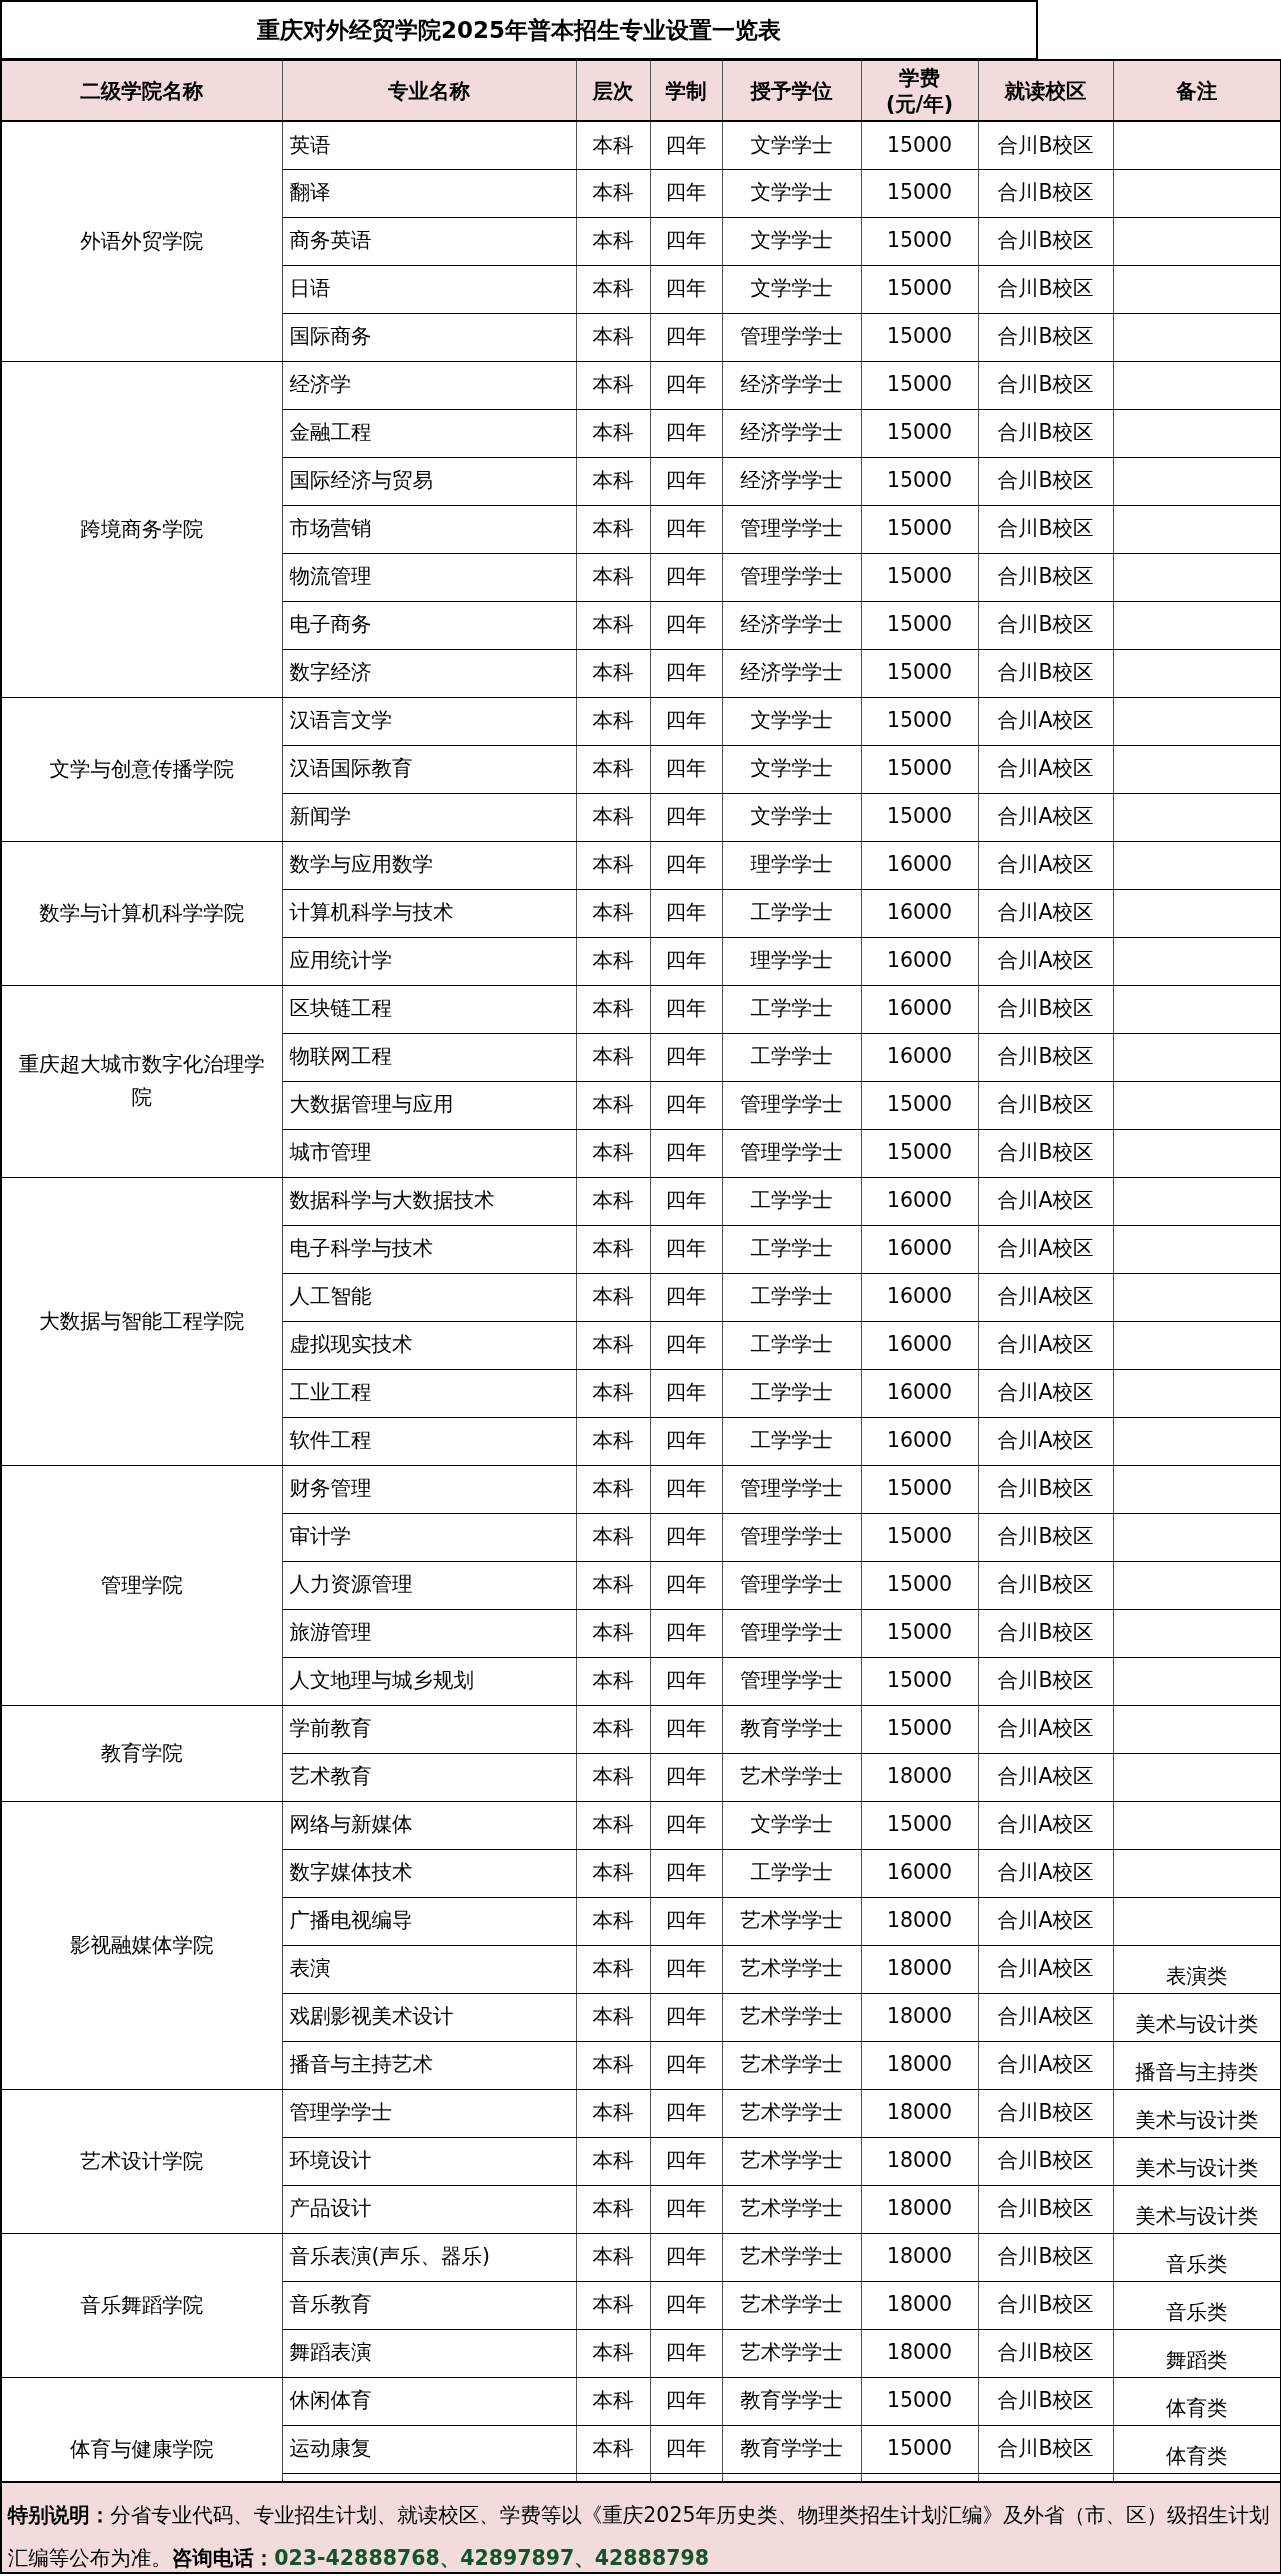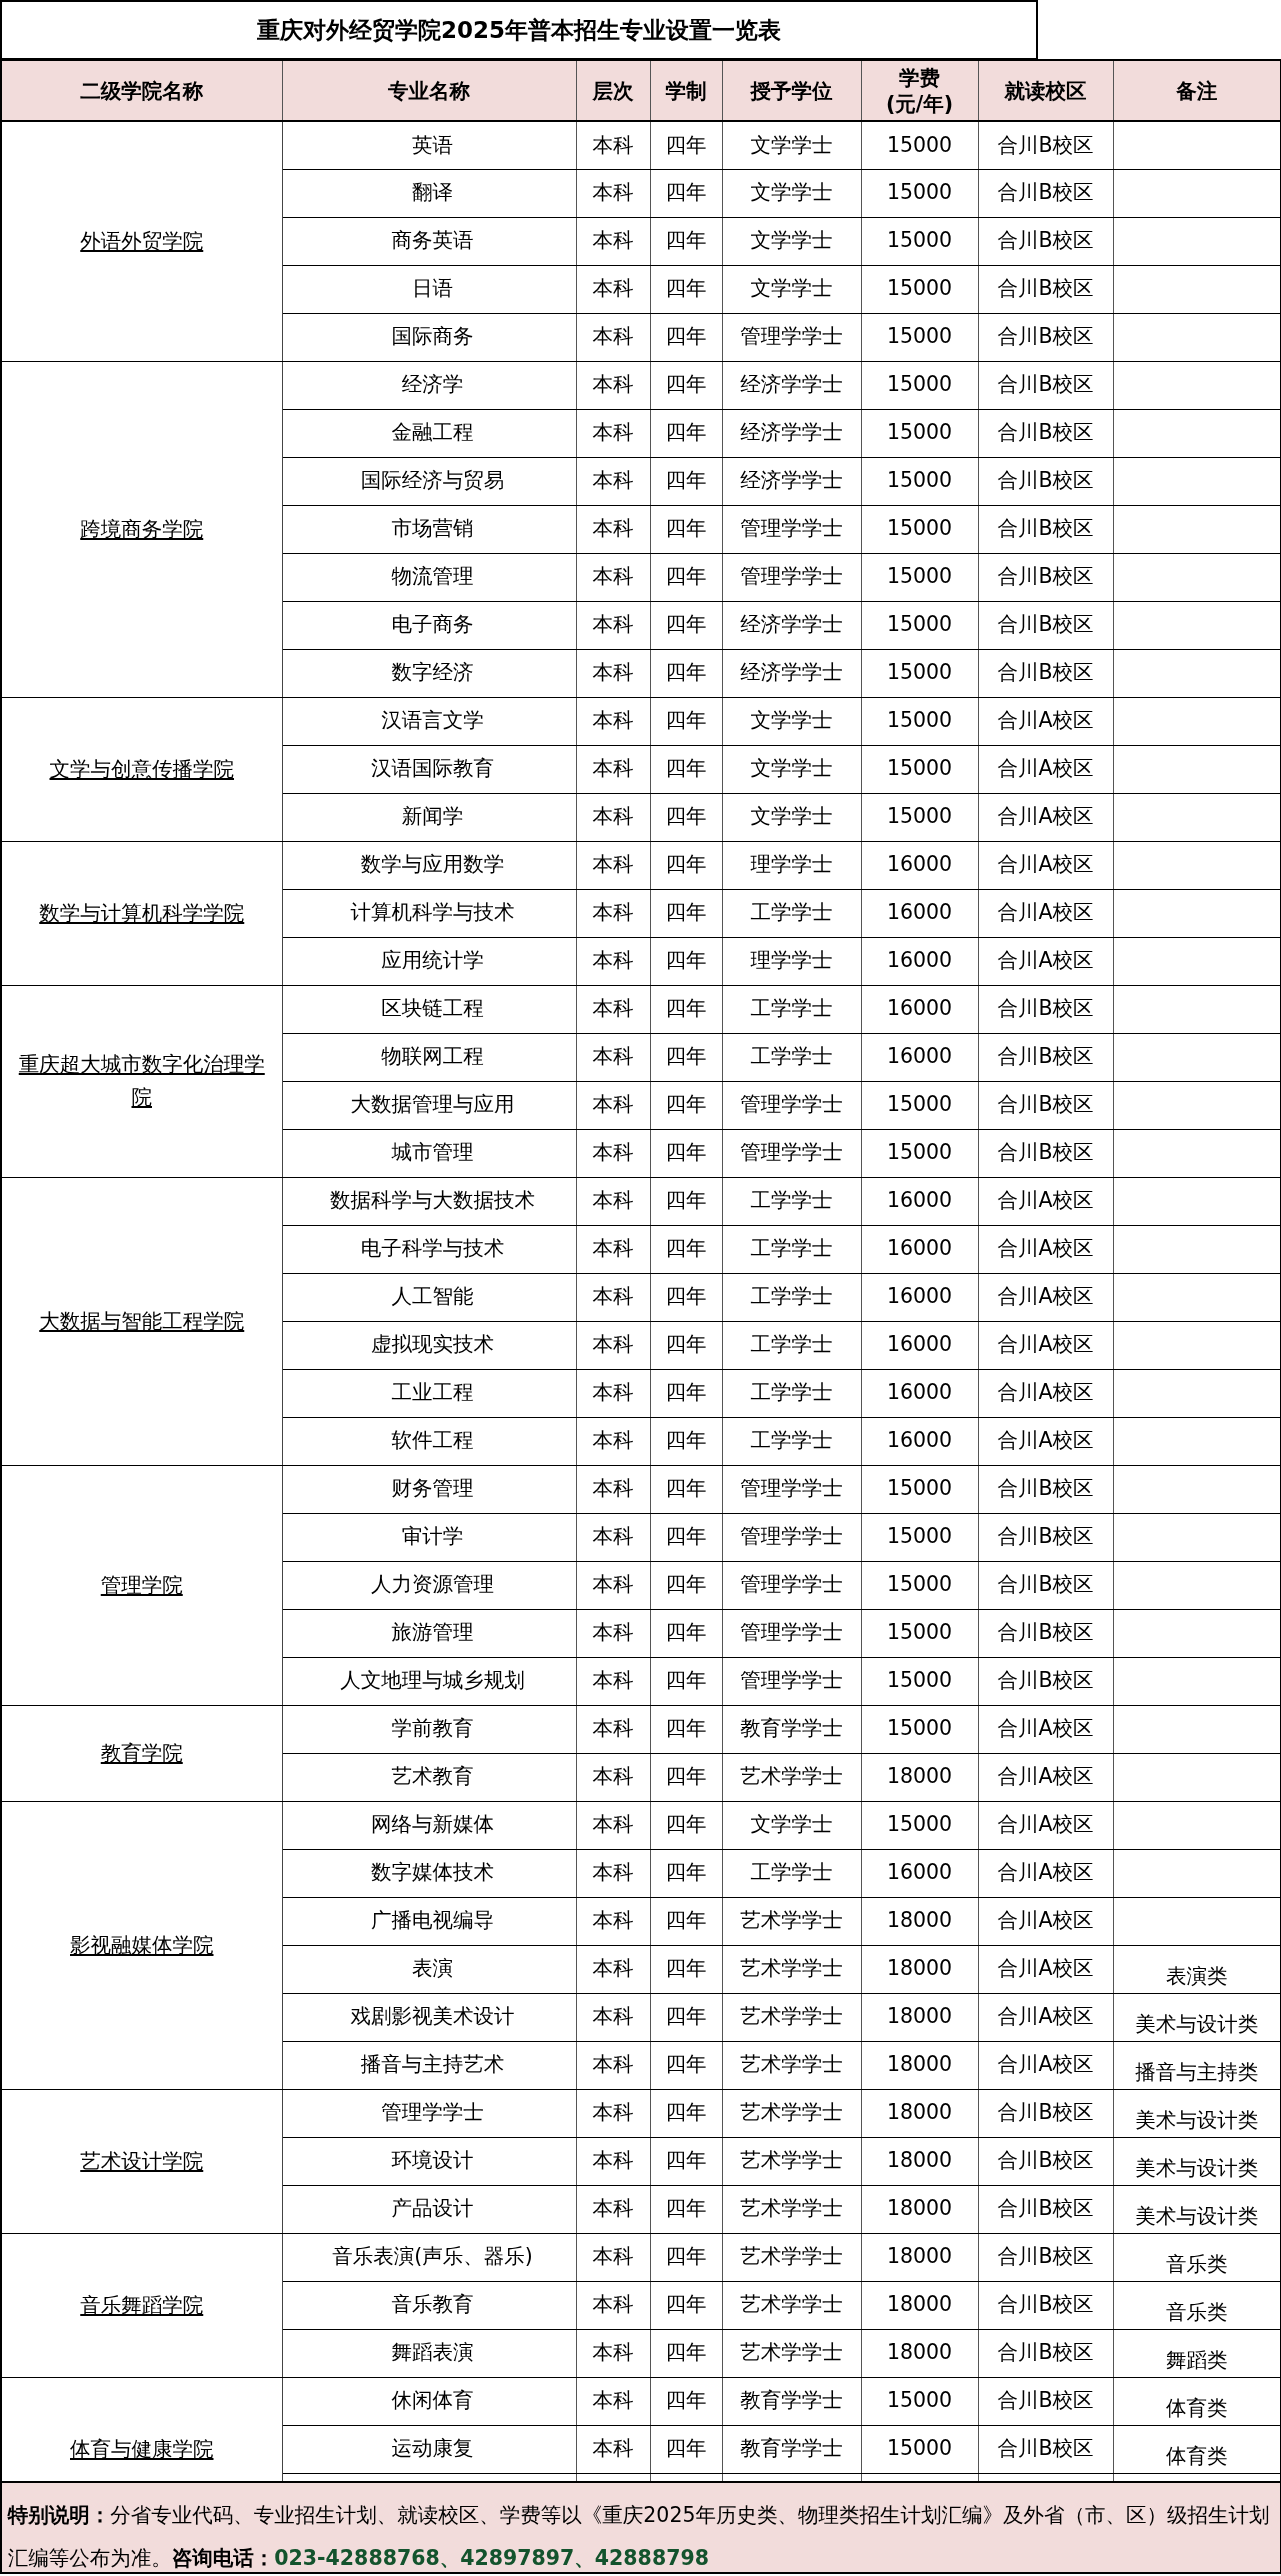--- a/index.html
+++ b/index.html
@@ -31,22 +31,22 @@
     border-top: 2.9px solid #000; border-bottom: 2.9px solid #000;
     padding: 0; text-align: center; vertical-align: middle;
   }
   tbody td {
     height: 48px; box-sizing: border-box; padding: 0;
     font-size: 20.5px; line-height: 23.4px;
     border-left: 1px solid #555; border-right: 1px solid #555;
     border-top: 1.5px solid #000; border-bottom: 1.5px solid #000;
     text-align: center; vertical-align: middle; white-space: nowrap;
   }
-  tbody td.college { white-space: normal; padding: 0 9.7px; line-height: 33px; border-right: 1px solid #444; text-decoration: underline; }
-  tbody td.major { text-align: center; padding-left: 7px; }
+  tbody td.college { white-space: normal; padding: 0 9.7px; line-height: 33px; border-right: 1px solid #444; }
+  tbody td.major { text-align: left; padding-left: 7px; }
   tbody td.note { vertical-align: bottom; padding-bottom: 3.9px; }
   tbody tr.group-start td { border-top: 1.5px solid #000; }
   .footer {
     position: absolute; left: 0; top: 2481px; width: 1282px; height: 93px; box-sizing: border-box;
     background: #f2dcdb; border: 2.9px solid #000; border-top: 2.9px solid #000;
     padding: 10.7px 5.8px 0 5.8px; font-size: 20.5px; line-height: 43px; color: #000;
   }
   .footer .bold { font-weight: bold; }
   .footer .phone { color: #14532d; font-weight: bold; }
 </style>

